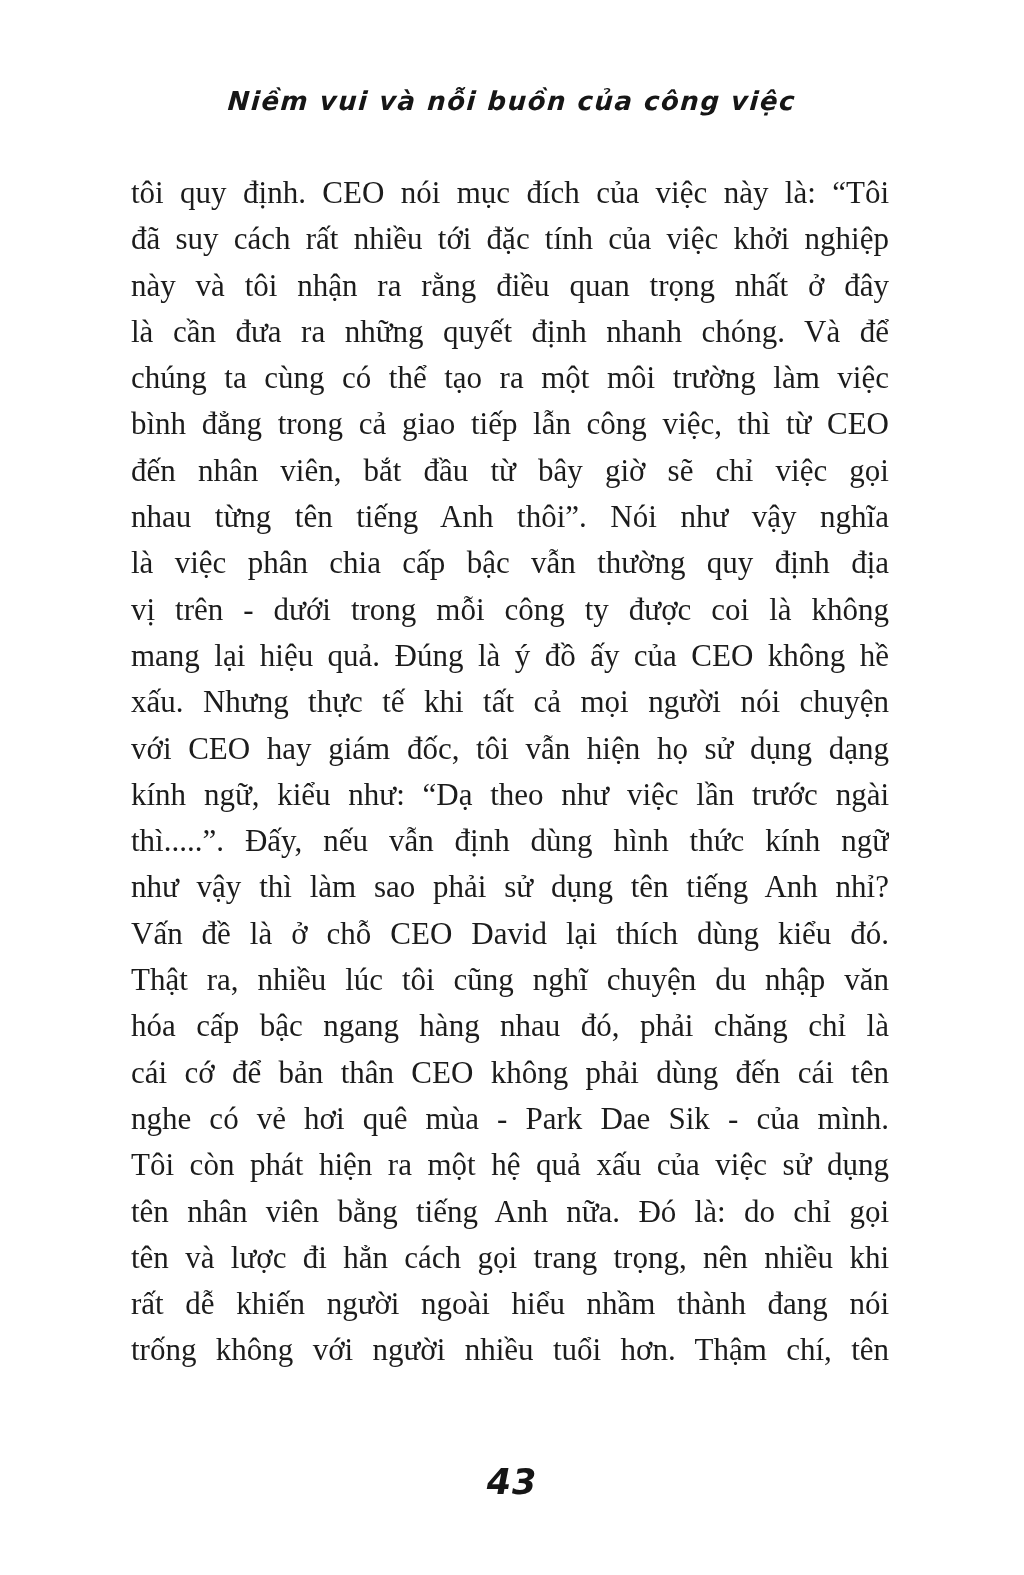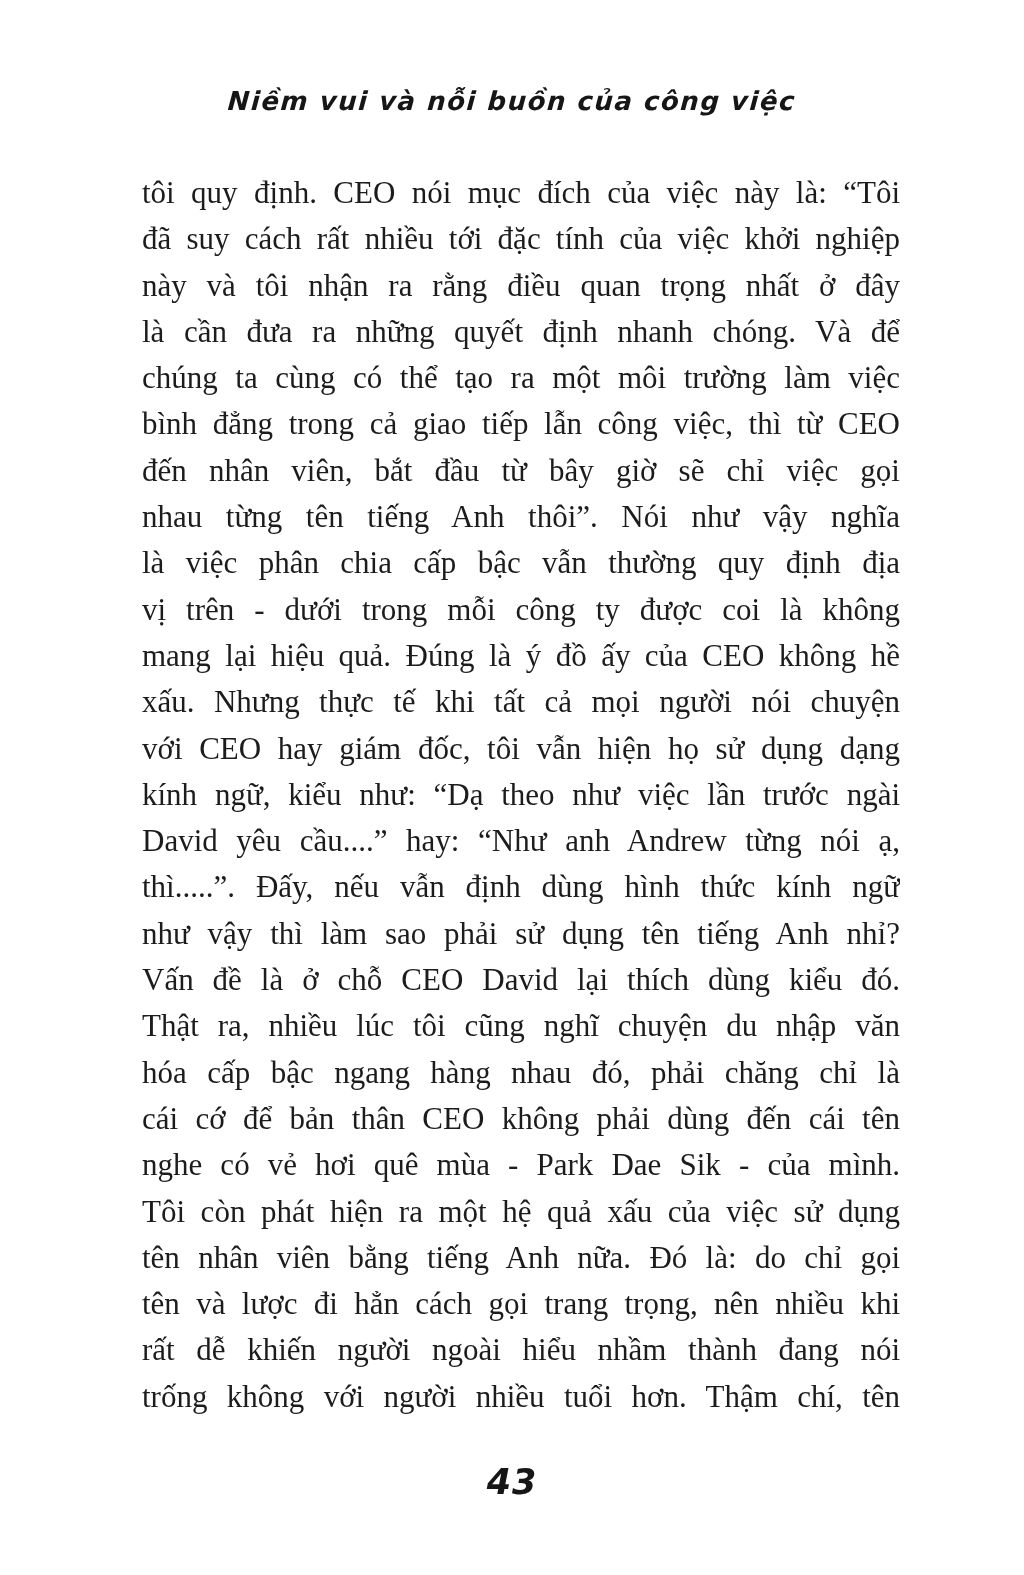--- a/index.html
+++ b/index.html
@@ -28,21 +28,21 @@
     font-style: italic;
     font-weight: 600;
     font-size: 26px;
     letter-spacing: 1.5px;
     color: #161616;
     transform: skewX(-4deg);
   }
   .body-text {
     position: absolute;
     top: 170px;
-    left: 142px;
+    left: 131px;
     width: 758px;
     font-family: "Liberation Serif", "DejaVu Serif", serif;
     font-size: 31px;
     color: #1c1c1c;
   }
   .body-text .line {
     line-height: 46.3px;
     height: 46.3px;
     text-align: justify;
     text-align-last: justify;
@@ -77,21 +77,20 @@
       <div class="line">chúng ta cùng có thể tạo ra một môi trường làm việc</div>
       <div class="line">bình đẳng trong cả giao tiếp lẫn công việc, thì từ CEO</div>
       <div class="line">đến nhân viên, bắt đầu từ bây giờ sẽ chỉ việc gọi</div>
       <div class="line">nhau từng tên tiếng Anh thôi”. Nói như vậy nghĩa</div>
       <div class="line">là việc phân chia cấp bậc vẫn thường quy định địa</div>
       <div class="line">vị trên - dưới trong mỗi công ty được coi là không</div>
       <div class="line">mang lại hiệu quả. Đúng là ý đồ ấy của CEO không hề</div>
       <div class="line">xấu. Nhưng thực tế khi tất cả mọi người nói chuyện</div>
       <div class="line">với CEO hay giám đốc, tôi vẫn hiện họ sử dụng dạng</div>
       <div class="line">kính ngữ, kiểu như: “Dạ theo như việc lần trước ngài</div>
-      <div class="line">David yêu cầu....” hay: “Như anh Andrew từng nói ạ,</div>
       <div class="line">thì.....”. Đấy, nếu vẫn định dùng hình thức kính ngữ</div>
       <div class="line">như vậy thì làm sao phải sử dụng tên tiếng Anh nhỉ?</div>
       <div class="line">Vấn đề là ở chỗ CEO David lại thích dùng kiểu đó.</div>
       <div class="line">Thật ra, nhiều lúc tôi cũng nghĩ chuyện du nhập văn</div>
       <div class="line">hóa cấp bậc ngang hàng nhau đó, phải chăng chỉ là</div>
       <div class="line">cái cớ để bản thân CEO không phải dùng đến cái tên</div>
       <div class="line">nghe có vẻ hơi quê mùa - Park Dae Sik - của mình.</div>
       <div class="line">Tôi còn phát hiện ra một hệ quả xấu của việc sử dụng</div>
       <div class="line">tên nhân viên bằng tiếng Anh nữa. Đó là: do chỉ gọi</div>
       <div class="line">tên và lược đi hẳn cách gọi trang trọng, nên nhiều khi</div>

